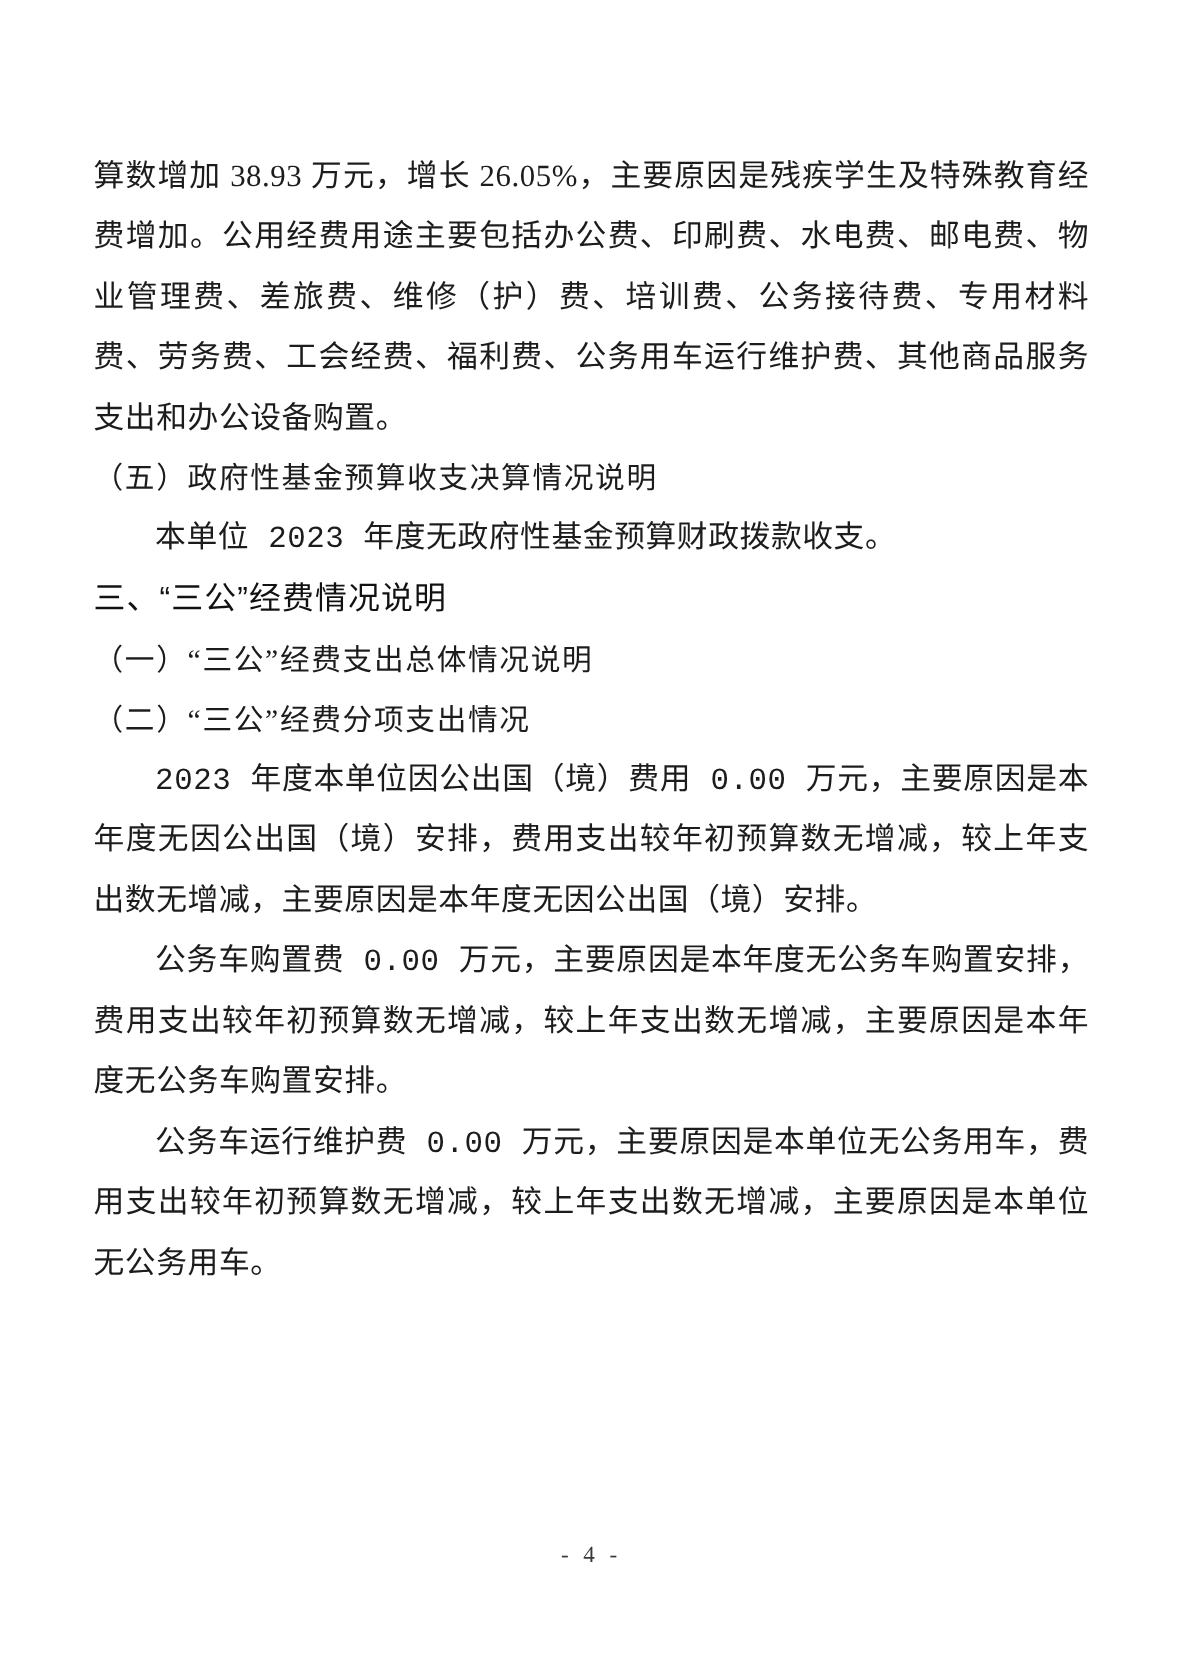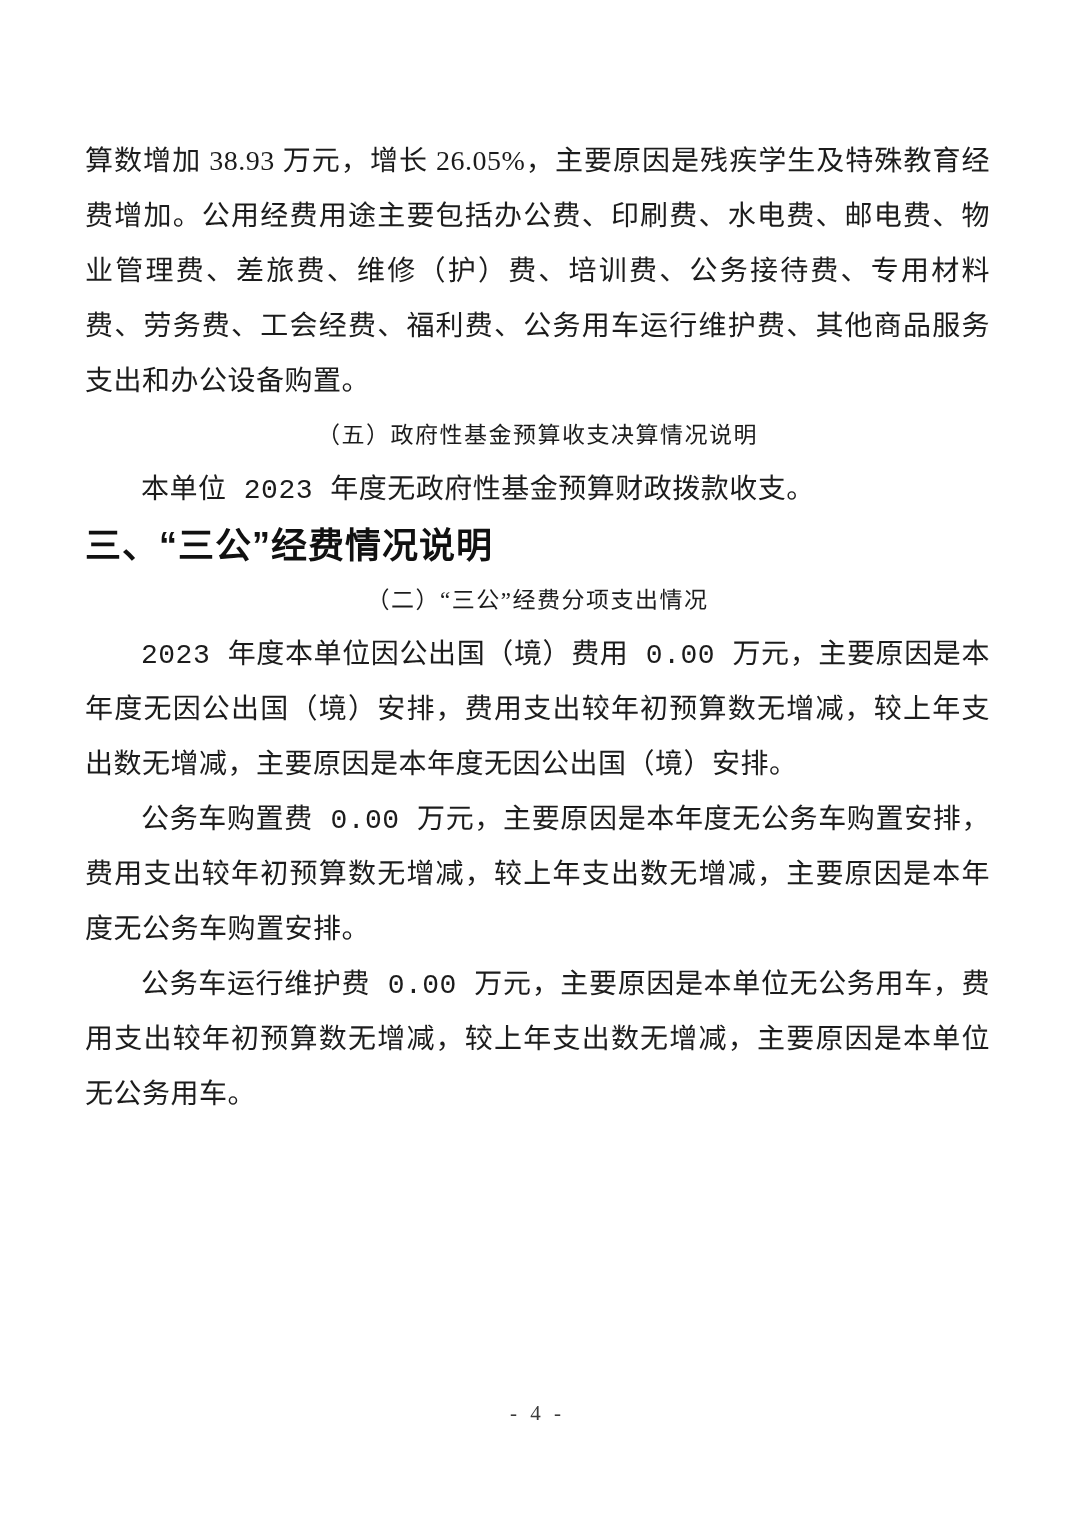--- a/index.html
+++ b/index.html
@@ -32,29 +32,29 @@
     letter-spacing: 0.5px;
   }
   p.body-indent {
     text-indent: 2em;
     font-family: Liberation Mono, monospace;
   }
   p.body-noindent {
     text-indent: 0;
   }
   p.heading-kai {
-    font-size: 23px;
+    font-size: 27px;
     text-indent: 0;
-    text-align: center;
+    text-align: left;
     letter-spacing: 1.5px;
   }
   p.heading-bold {
     font-family: "Liberation Sans", "DejaVu Sans", sans-serif;
-    font-weight: 700;
-    font-size: 36px;
+    font-weight: 400;
+    font-size: 29px;
     text-indent: 0;
     text-align: left;
     letter-spacing: 1px;
     color: #111111;
   }
   .footer {
     position: absolute;
     left: 0;
     top: 1398px;
     width: 100%;
@@ -67,20 +67,21 @@
 </style>
 </head>
 <body>
 
 <div class="page">
   <div class="content">
     <p class="body-noindent">算数增加 38.93 万元，增长 26.05%，主要原因是残疾学生及特殊教育经费增加。公用经费用途主要包括办公费、印刷费、水电费、邮电费、物业管理费、差旅费、维修（护）费、培训费、公务接待费、专用材料费、劳务费、工会经费、福利费、公务用车运行维护费、其他商品服务支出和办公设备购置。</p>
     <p class="heading-kai">（五）政府性基金预算收支决算情况说明</p>
     <p class="body-indent">本单位 2023 年度无政府性基金预算财政拨款收支。</p>
     <p class="heading-bold">三、“三公”经费情况说明</p>
+    <p class="heading-kai">（一）“三公”经费支出总体情况说明</p>
     <p class="heading-kai">（二）“三公”经费分项支出情况</p>
     <p class="body-indent">2023 年度本单位因公出国（境）费用 0.00 万元，主要原因是本年度无因公出国（境）安排，费用支出较年初预算数无增减，较上年支出数无增减，主要原因是本年度无因公出国（境）安排。</p>
     <p class="body-indent">公务车购置费 0.00 万元，主要原因是本年度无公务车购置安排，费用支出较年初预算数无增减，较上年支出数无增减，主要原因是本年度无公务车购置安排。</p>
     <p class="body-indent">公务车运行维护费 0.00 万元，主要原因是本单位无公务用车，费用支出较年初预算数无增减，较上年支出数无增减，主要原因是本单位无公务用车。</p>
   </div>
 
   <div class="footer">- 4 -</div>
 </div>
 
 </body></html>

